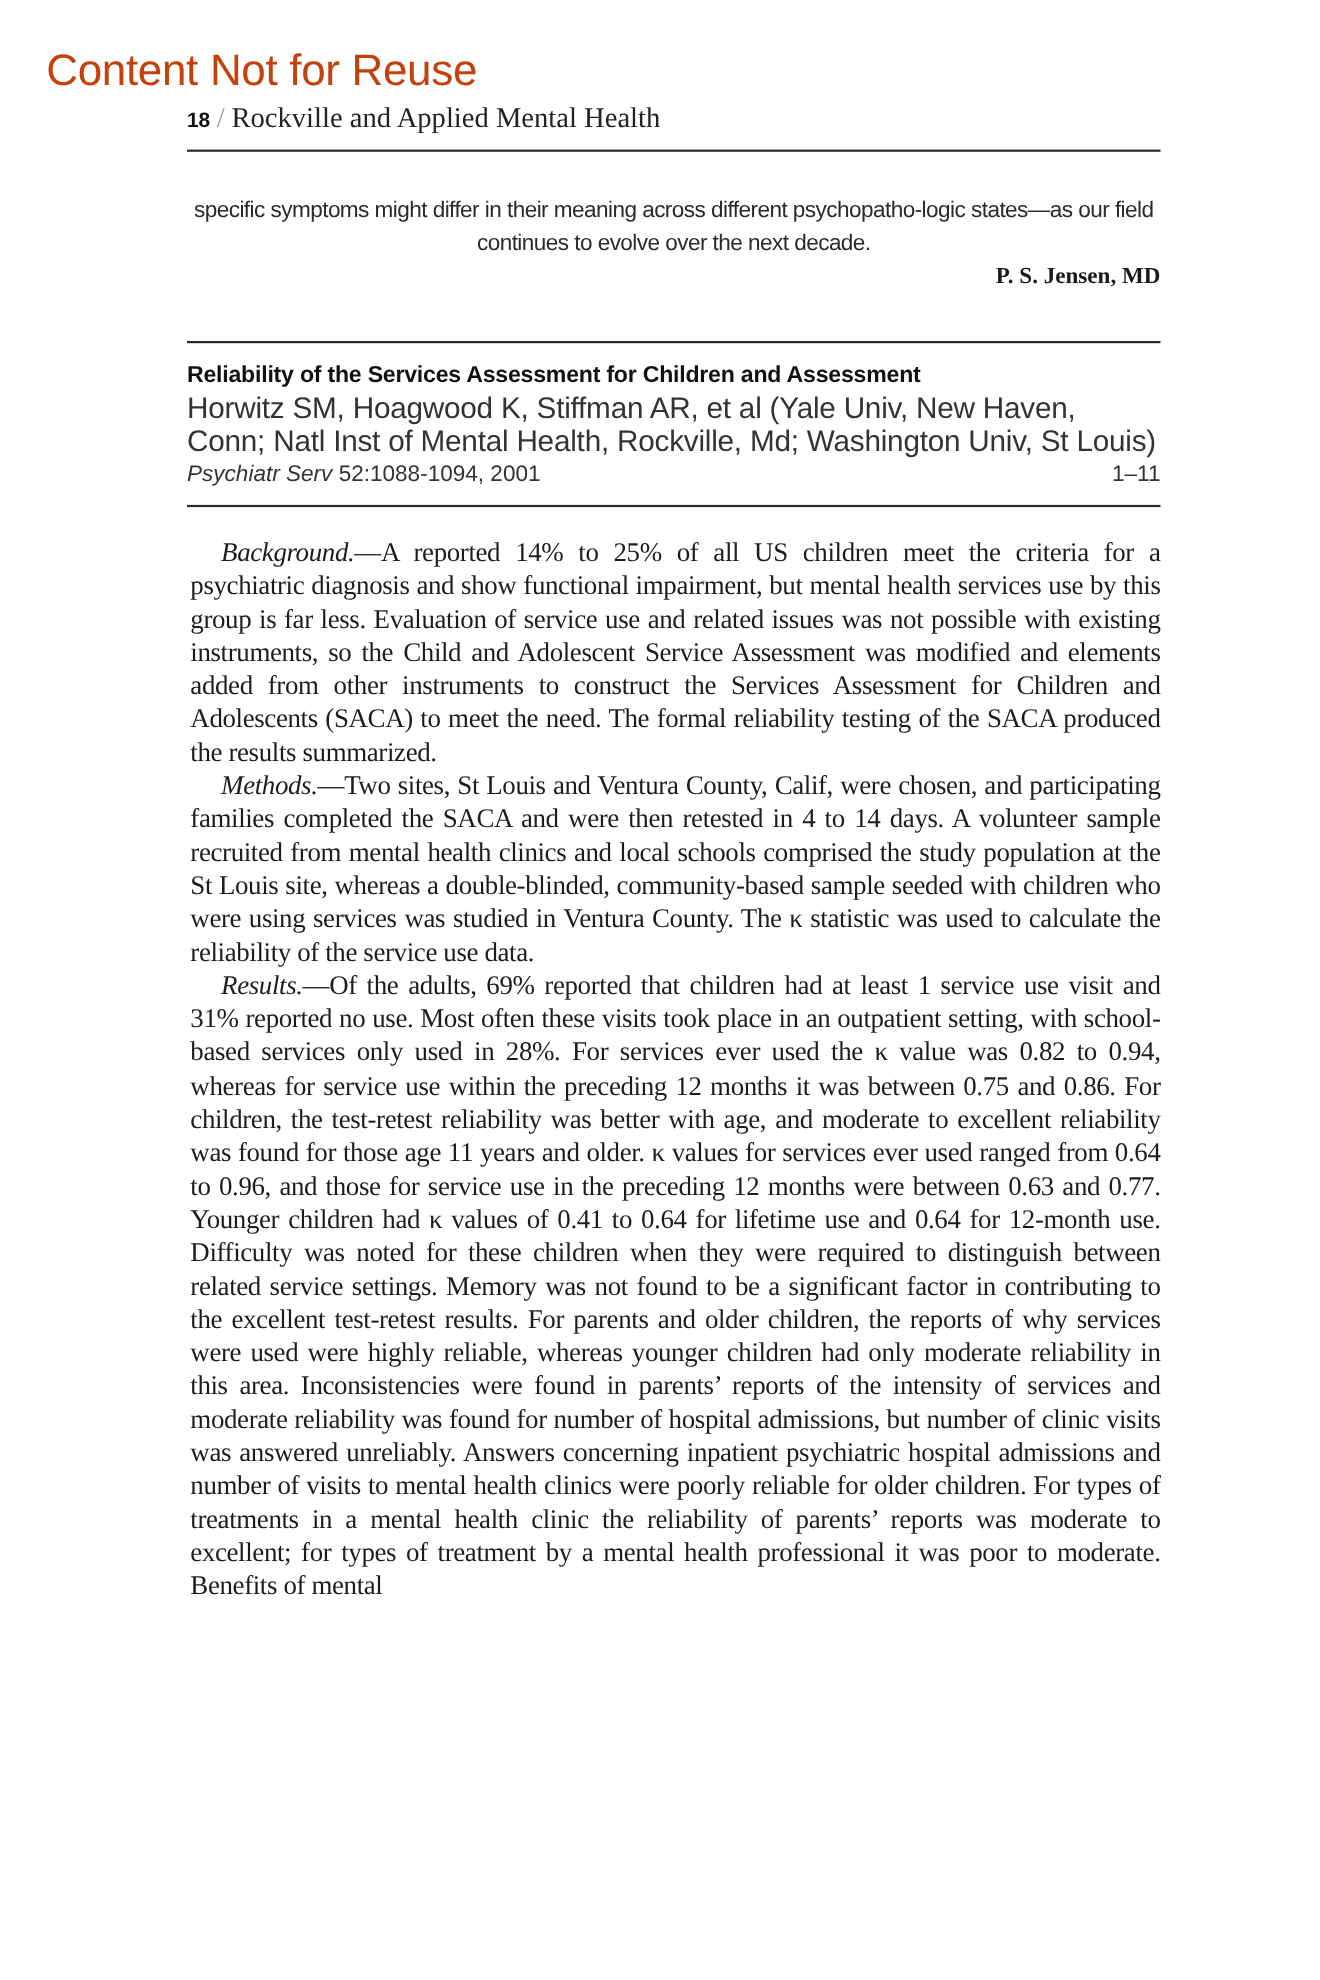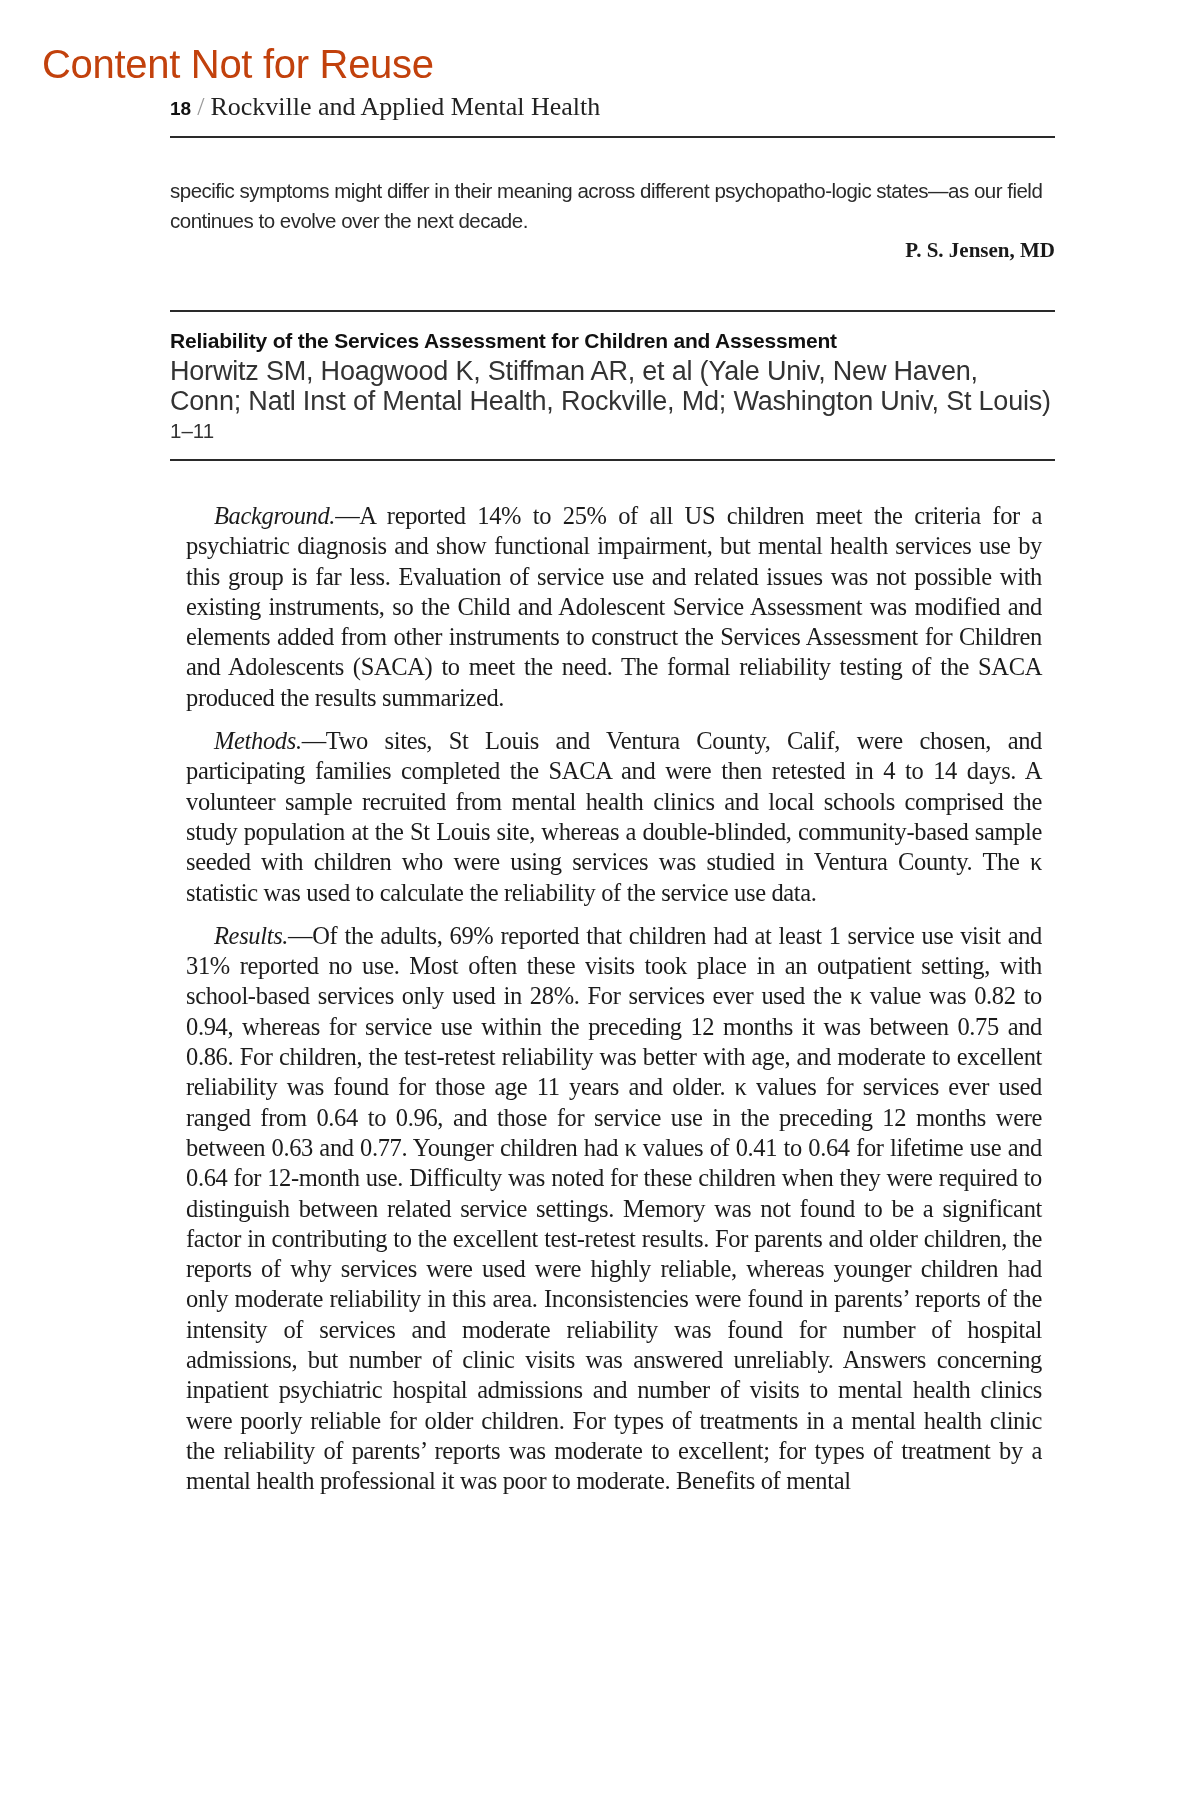--- a/index.html
+++ b/index.html
@@ -17,36 +17,37 @@
   .running-head .pnum { font-family: "Liberation Sans", sans-serif; font-weight: bold; font-size: 19px; color: #111; }
   .running-head .slash { color: #999; font-weight: normal; margin: 0 6px 0 6px; }
   .rule { position: absolute; left: 0; width: 885px; height: 2px; background: #2a2a2a; }
   .rule.r1 { top: 136px; }
   .rule.r2 { top: 310px; }
   .rule.r3 { top: 459px; }
   .prev-text {
     position: absolute; top: 176px; left: 0; width: 885px;
     font-family: "Liberation Sans", sans-serif; font-size: 20.5px; line-height: 30px; color: #2a2a2a;
     letter-spacing: -0.5px;
+    text-align: center;
   }
   .signature {
     position: absolute; top: 238px; right: 0;
     font-family: Liberation Serif, serif; font-weight: bold; font-size: 21px; color: #1a1a1a; text-align: center;
   }
   .citation { position: absolute; top: 326px; left: 0; width: 885px; font-family: "Liberation Sans", sans-serif; }
   .cit-title { font-weight: bold; font-size: 21px; line-height: 30px; color: #111; letter-spacing: -0.2px; }
   .cit-authors { font-size: 27px; line-height: 30px; color: #333; letter-spacing: -0.2px; }
   .cit-source { font-size: 20.5px; line-height: 30px; color: #333; display: flex; justify-content: space-between; }
   .cit-source .journal { font-style: italic; }
   .abstract {
     position: absolute; top: 488px; left: 3px; width: 882px;
     font-family: "Liberation Serif", serif; font-size: 24.5px; line-height: 30.3px; color: #1c1c1c;
     text-align: justify; letter-spacing: -0.35px;
   }
-  .abstract p { margin: 13px; text-indent: 28px; }
+  .abstract p { margin: 0; text-indent: 28px; }
   .abstract .label { font-style: italic; }
 </style>
 </head>
 <body>
 
 <div class="watermark">Content Not for Reuse</div>
 
 <div class="page">
 
   <div class="running-head">
@@ -57,20 +58,21 @@
 
   <div class="prev-text">specific symptoms might differ in their meaning across different psychopatho-logic states—as our field continues to evolve over the next decade.</div>
   <div class="signature">P. S. Jensen, MD</div>
 
   <div class="rule r2"></div>
 
   <div class="citation">
     <div class="cit-title">Reliability of the Services Assessment for Children and Assessment</div>
     <div class="cit-authors">Horwitz SM, Hoagwood K, Stiffman AR, et al (Yale Univ, New Haven, Conn; Natl Inst of Mental Health, Rockville, Md; Washington Univ, St Louis)</div>
     <div class="cit-source">
+      <span><span class="journal">Psychiatr Serv</span> <span>52:1088-1094, 2001</span></span>
       <span>1–11</span>
     </div>
   </div>
 
   <div class="rule r3"></div>
 
   <div class="abstract">
     <p><span class="label">Background.</span><span>—A reported 14% to 25% of all US children meet the criteria for a psychiatric diagnosis and show functional impairment, but mental health services use by this group is far less. Evaluation of service use and related issues was not possible with existing instruments, so the Child and Adolescent Service Assessment was modified and elements added from other instruments to construct the Services Assessment for Children and Adolescents (SACA) to meet the need. The formal reliability testing of the SACA produced the results summarized.</span></p>
     <p><span class="label">Methods.</span><span>—Two sites, St Louis and Ventura County, Calif, were chosen, and participating families completed the SACA and were then retested in 4 to 14 days. A volunteer sample recruited from mental health clinics and local schools comprised the study population at the St Louis site, whereas a double-blinded, community-based sample seeded with children who were using services was studied in Ventura County. The κ statistic was used to calculate the reliability of the service use data.</span></p>
     <p><span class="label">Results.</span><span>—Of the adults, 69% reported that children had at least 1 service use visit and 31% reported no use. Most often these visits took place in an outpatient setting, with school-based services only used in 28%. For services ever used the κ value was 0.82 to 0.94, whereas for service use within the preceding 12 months it was between 0.75 and 0.86. For children, the test-retest reliability was better with age, and moderate to excellent reliability was found for those age 11 years and older. κ values for services ever used ranged from 0.64 to 0.96, and those for service use in the preceding 12 months were between 0.63 and 0.77. Younger children had κ values of 0.41 to 0.64 for lifetime use and 0.64 for 12-month use. Difficulty was noted for these children when they were required to distinguish between related service settings. Memory was not found to be a significant factor in contributing to the excellent test-retest results. For parents and older children, the reports of why services were used were highly reliable, whereas younger children had only moderate reliability in this area. Inconsistencies were found in parents’ reports of the intensity of services and moderate reliability was found for number of hospital admissions, but number of clinic visits was answered unreliably. Answers concerning inpatient psychiatric hospital admissions and number of visits to mental health clinics were poorly reliable for older children. For types of treatments in a mental health clinic the reliability of parents’ reports was moderate to excellent; for types of treatment by a mental health professional it was poor to moderate. Benefits of mental</span></p>

